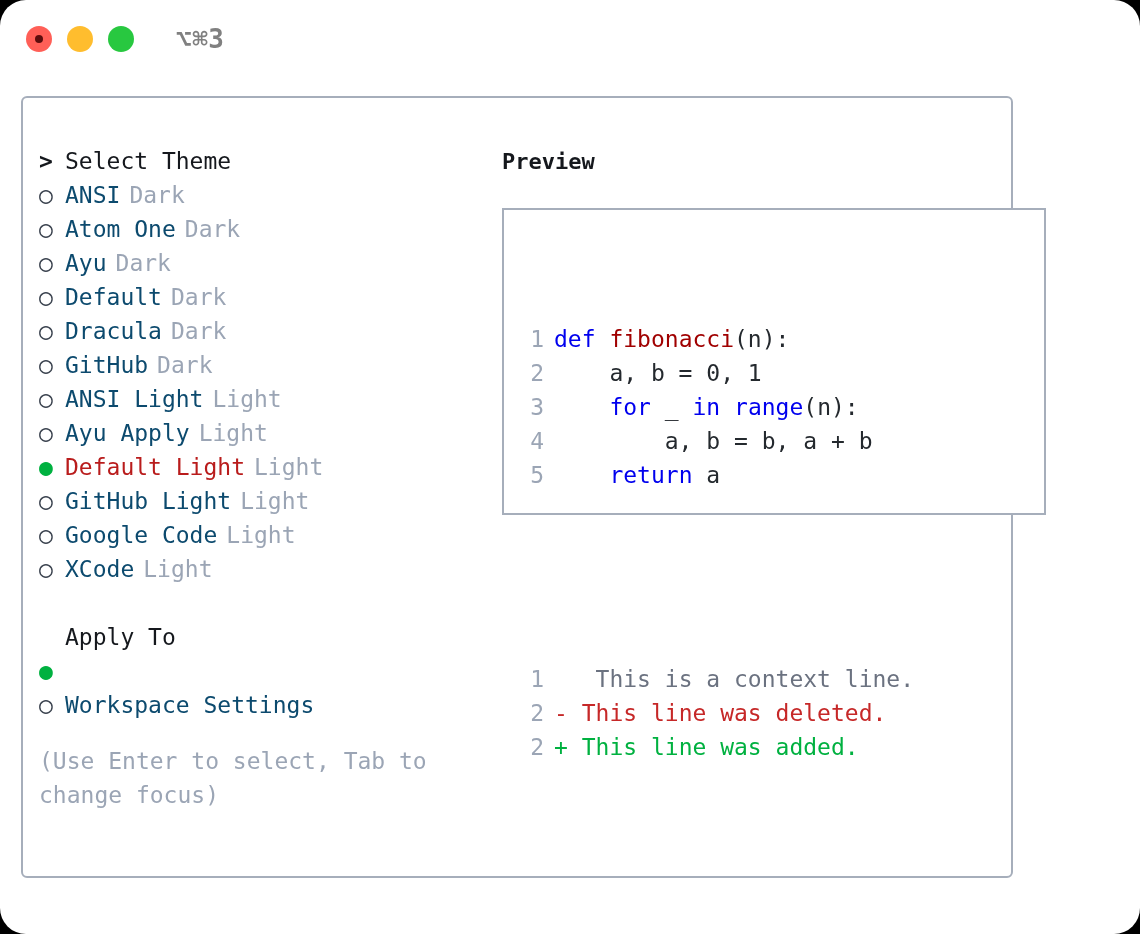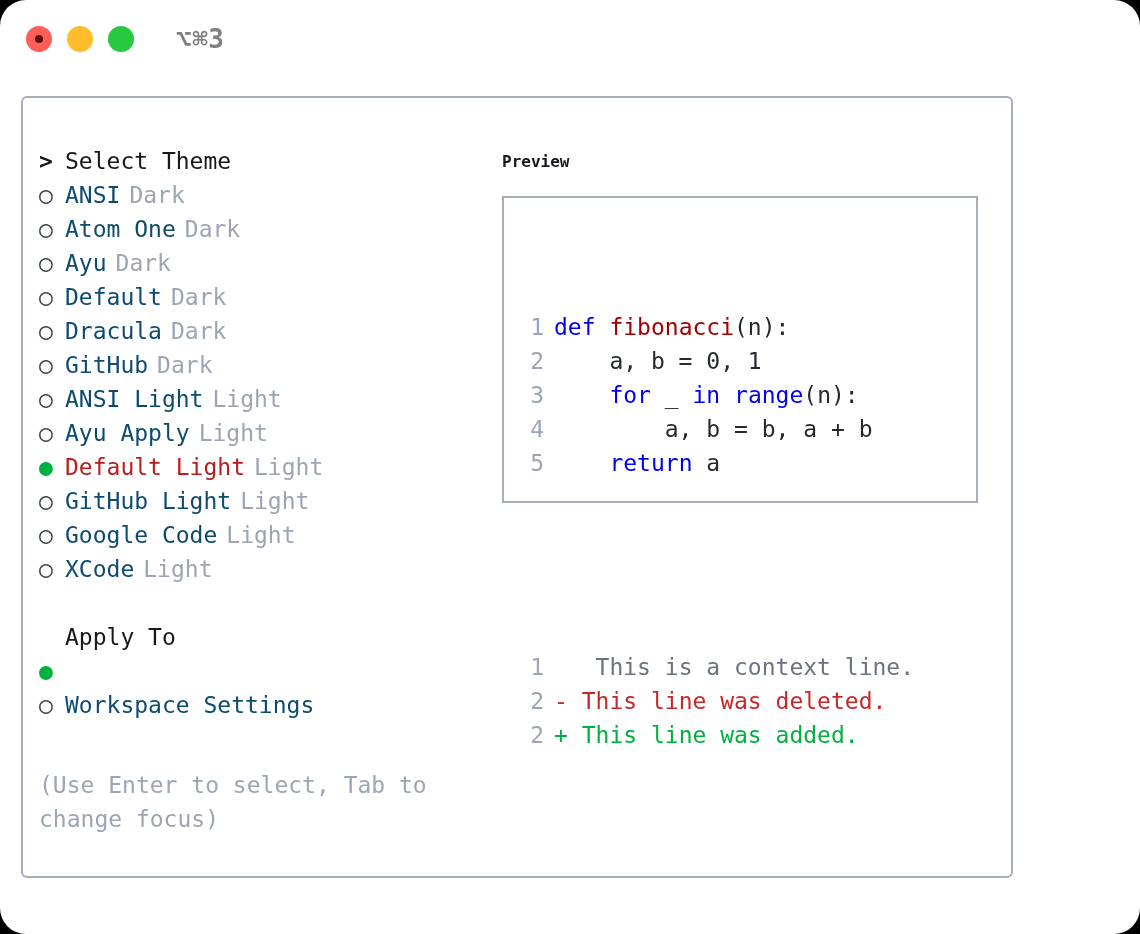--- a/index.html
+++ b/index.html
@@ -127,46 +127,46 @@
   .label.green { color: #b91c1c; }
   .tag {
     color: #9ba5b5;
     margin-left: 9px;
   }
   .spacer-row { height: 34px; }
 
   .hint {
     position: absolute;
     left: 16px;
-    top: 670px;
+    top: 646px;
     width: 420px;
     font-size: 23px;
     color: #9ba5b5;
     line-height: 34px;
     white-space: pre-wrap;
   }
 
   
   .right-col {
     position: absolute;
     left: 479px;
     top: 46px;
     width: 490px;
   }
   .preview-title {
-    font-size: 16px;
+    font-size: 22px;
     font-weight: bold;
     color: #15181d;
     height: 34px;
     display: flex;
     align-items: center;
   }
   .preview-box {
-    margin-top: 18px;
-    width: 476px;
+    margin-top: 30px;
+    width: 544px;
     height: 307px;
     border: 2px solid #a6aebb;
     box-sizing: border-box;
     background: #ffffff;
     position: relative;
   }
   .code {
     position: absolute;
     left: 18px;
     top: 44px;

